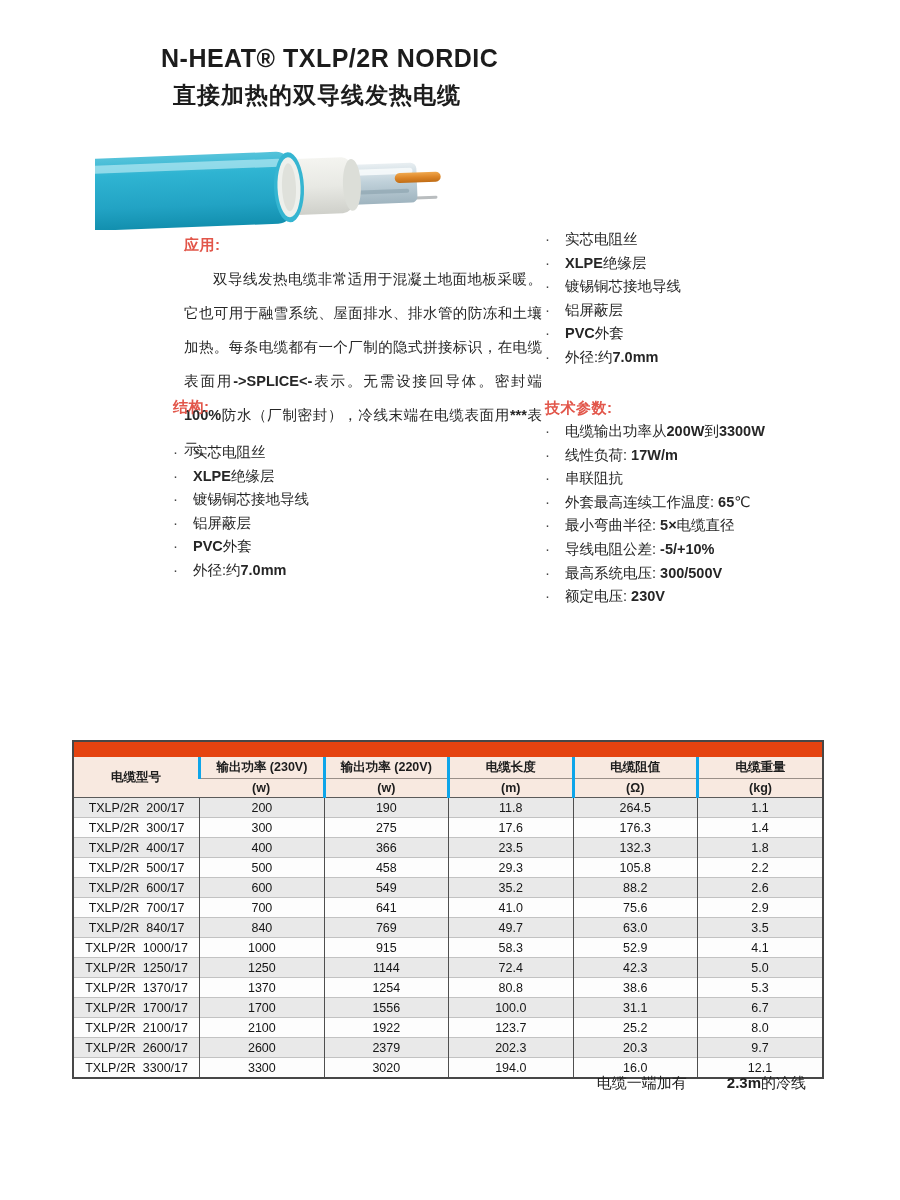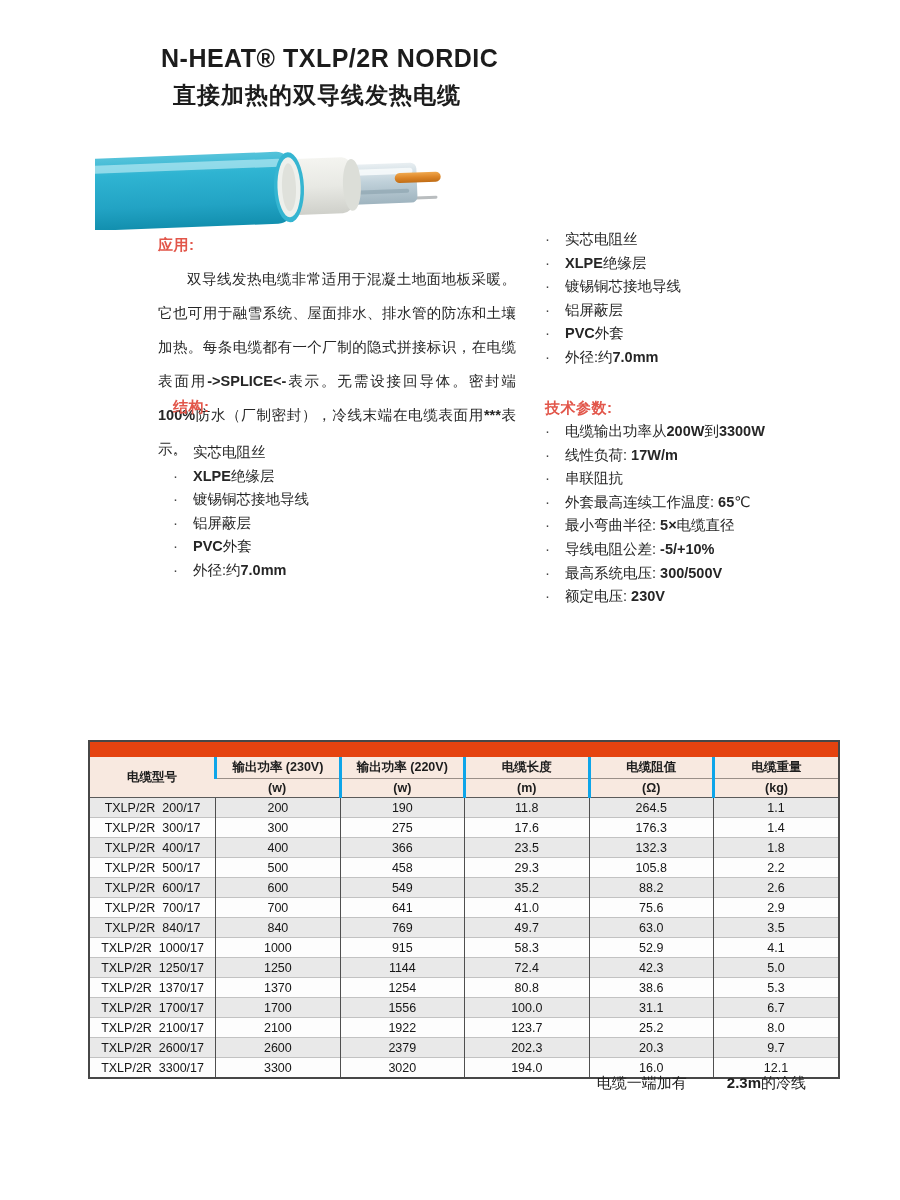--- a/index.html
+++ b/index.html
@@ -11,40 +11,40 @@
   .abs{position:absolute;}
 
   
   .title1{left:161px;top:44px;font-size:25px;font-weight:700;color:#1c1c1c;letter-spacing:.5px;}
   .title2{left:173px;top:80px;font-size:23px;font-weight:700;color:#1c1c1c;letter-spacing:1px;}
 
   
   .sec-heading{font-size:15px;font-weight:700;color:var(--accent-red,#e2564a);letter-spacing:.5px;}
 
   
-  .app-block{left:158px;top:236px;width:358px;}
+  .app-block{left:184px;top:236px;width:358px;}
   .app-par{margin-top:7px;font-size:14.5px;line-height:34px;color:#262626;text-indent:2em;text-align:justify;}
   .app-par b{font-weight:700;}
 
   
   .blist{width:340px;}
   .blist .li{display:flex;align-items:baseline;height:23.6px;font-size:14.5px;color:#262626;}
   .blist .bullet{width:20px;flex:0 0 20px;font-size:15px;color:#444;}
   .blist b{font-weight:700;}
   .list-topright{left:545px;top:230px;}
   .struct-block{left:173px;top:398px;}
   .struct-block .blist{margin-top:26px;}
   .tech-block{left:545px;top:399px;}
   .tech-block .blist{margin-top:4px;}
 
   
   .cable-img{left:95px;top:146px;width:352px;height:84px;}
 
   
-  .tbl-wrap{left:88px;top:740px;width:752px;border:2px solid #474747;box-sizing:border-box;background:#fff;}
+  .tbl-wrap{left:72px;top:740px;width:752px;border:2px solid #474747;box-sizing:border-box;background:#fff;}
   .tbl-bar{height:15px;background:var(--table-bar,#e54310);}
   table.spec{width:100%;border-collapse:collapse;table-layout:fixed;}
   table.spec th{
     background:var(--header-bg,#f8e9e0);font-size:12.5px;font-weight:700;color:#1d1d1d;
     padding:2px 0;border-left:3px solid #0ea5e9;text-align:center;
   }
   table.spec th:first-child,table.spec td:first-child{border-left:none;}
   #thead-row2 th{border-top:1px solid #9a8f88;}
   table.spec tbody td{
     font-size:12.5px;color:#161616;text-align:center;padding:2.5px 4px;

